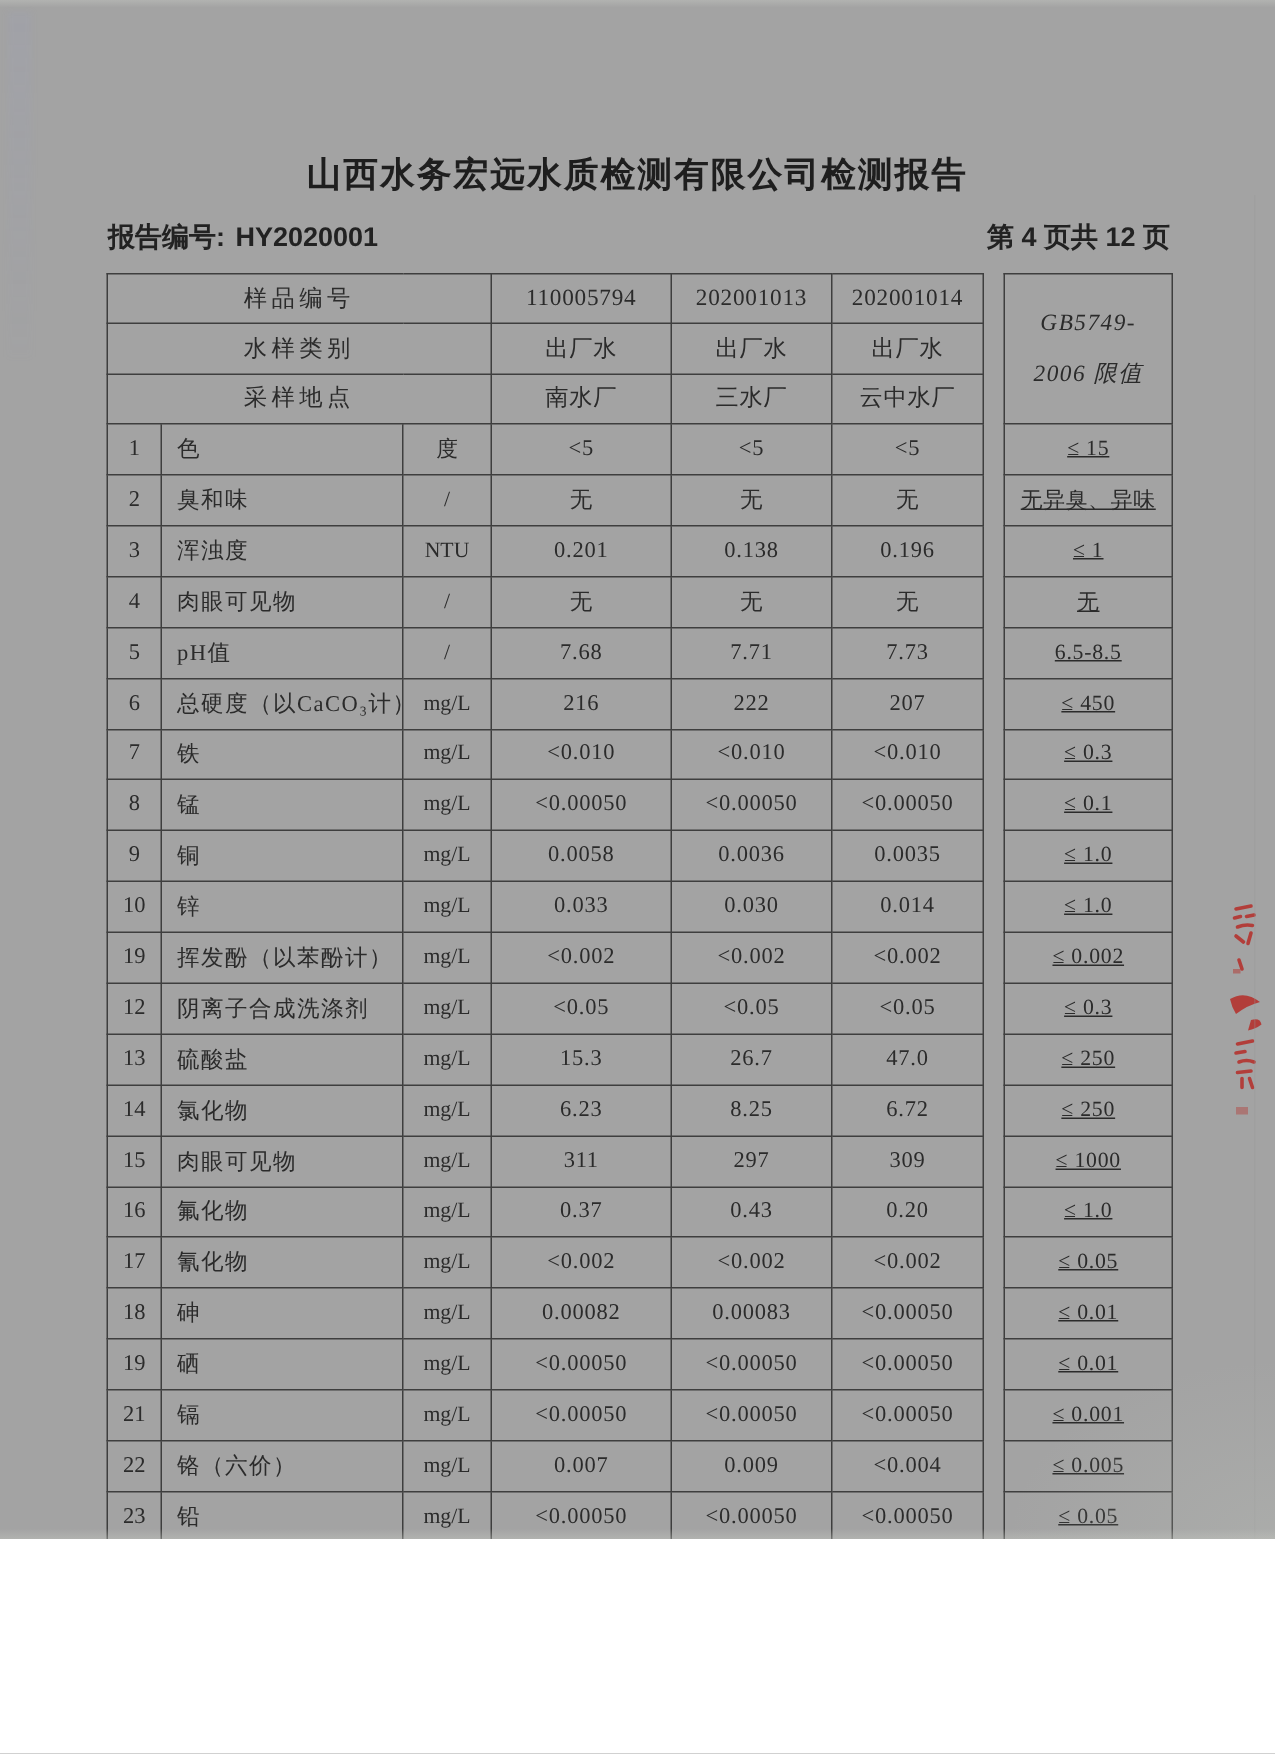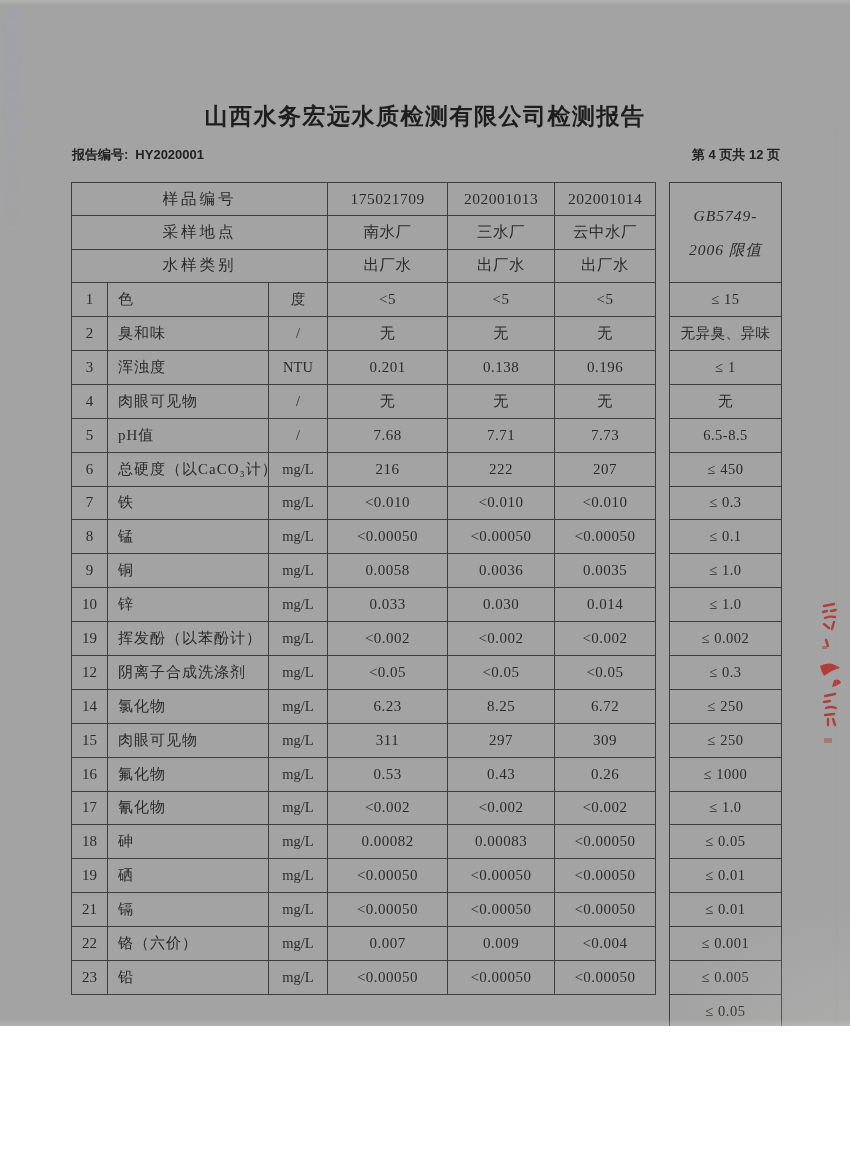--- a/index.html
+++ b/index.html
@@ -23,21 +23,21 @@
 
   .title{
     position:absolute;top:101px;left:0;width:100%;text-align:center;
     font-family:"Liberation Sans","DejaVu Sans",sans-serif;
     font-size:23px;font-weight:700;letter-spacing:1.5px;color:#1e1e1e;
   }
   .meta{
     position:absolute;top:146px;left:72px;width:708px;
     display:flex;justify-content:space-between;align-items:baseline;
     font-family:"Liberation Sans","DejaVu Sans",sans-serif;
-    font-size:13px;font-weight:600;color:#222;
+    font-size:18px;font-weight:600;color:#222;
   }
   .meta .report-no{margin-left:7px;font-weight:600;}
 
   .tables{position:absolute;left:71px;top:182px;display:flex;gap:13px;align-items:flex-start;}
   table{border-collapse:collapse;table-layout:fixed;}
   td{border:1.6px solid #3e3e3e;padding:0;overflow:hidden;white-space:nowrap;
      font-size:15px;text-align:center;vertical-align:middle;color:#2b2b2b;}
   .main-table{width:584px;}
   .limit-table{width:112px;}
   tr.header-row{height:33.4px;}
@@ -45,21 +45,21 @@
   tr.limit-hdr-row{height:100.2px;}
   tr.limit-row{height:33.9px;}
   td.header-label{letter-spacing:3px;font-size:15.5px;}
   td.header-value{font-size:15.5px;letter-spacing:0.5px;}
   td.row-no{font-size:15px;}
   td.row-name{text-align:left;padding-left:10px;letter-spacing:1px;font-size:15px;}
   td.row-unit{font-size:14.5px;}
   td.row-value{font-size:15px;letter-spacing:0.5px;}
   td.limit-hdr{font-size:15.5px;letter-spacing:1px;}
   td.limit-hdr div{line-height:34px;font-style:italic;}
-  td.limit-value{font-size:14.5px;letter-spacing:0.5px;}
+  td.limit-value{font-size:14.5px;letter-spacing:0.5px;text-decoration:underline;}
 </style>
 </head>
 <body>
 
 <div class="page">
 
   <div class="edge-top"></div>
   <div class="smudge-left"></div>
 
   <div class="title">山西水务宏远水质检测有限公司检测报告</div>
@@ -77,35 +77,35 @@
         <col style="width:36px">
           <col style="width:161px">
           <col style="width:59px">
         <col style="width:120px">
           <col style="width:107px">
           <col style="width:101px">
       </colgroup>
       <tbody>
           <tr class="header-row">
             <td class="header-label" colspan="3">样品编号</td>
-            <td class="header-value">175021709</td>
+            <td class="header-value">110005794</td>
             <td class="header-value">202001013</td>
             <td class="header-value">202001014</td>
+          </tr>
+          <tr class="header-row">
+            <td class="header-label" colspan="3">水样类别</td>
+            <td class="header-value">出厂水</td>
+            <td class="header-value">出厂水</td>
+            <td class="header-value">出厂水</td>
           </tr>
           <tr class="header-row">
             <td class="header-label" colspan="3">采样地点</td>
             <td class="header-value">南水厂</td>
             <td class="header-value">三水厂</td>
             <td class="header-value">云中水厂</td>
-          </tr>
-          <tr class="header-row">
-            <td class="header-label" colspan="3">水样类别</td>
-            <td class="header-value">出厂水</td>
-            <td class="header-value">出厂水</td>
-            <td class="header-value">出厂水</td>
           </tr>
           <tr class="data-row">
             <td class="row-no">1</td>
             <td class="row-name">色</td>
             <td class="row-unit">度</td>
             <td class="row-value">&lt;5</td>
             <td class="row-value">&lt;5</td>
             <td class="row-value">&lt;5</td>
           </tr>
           <tr class="data-row">
@@ -190,42 +190,50 @@
           </tr>
           <tr class="data-row">
             <td class="row-no">12</td>
             <td class="row-name">阴离子合成洗涤剂</td>
             <td class="row-unit">mg/L</td>
             <td class="row-value">&lt;0.05</td>
             <td class="row-value">&lt;0.05</td>
             <td class="row-value">&lt;0.05</td>
           </tr>
           <tr class="data-row">
+            <td class="row-no">13</td>
+            <td class="row-name">硫酸盐</td>
+            <td class="row-unit">mg/L</td>
+            <td class="row-value">15.3</td>
+            <td class="row-value">26.7</td>
+            <td class="row-value">47.0</td>
+          </tr>
+          <tr class="data-row">
             <td class="row-no">14</td>
             <td class="row-name">氯化物</td>
             <td class="row-unit">mg/L</td>
             <td class="row-value">6.23</td>
             <td class="row-value">8.25</td>
             <td class="row-value">6.72</td>
           </tr>
           <tr class="data-row">
             <td class="row-no">15</td>
             <td class="row-name">肉眼可见物</td>
             <td class="row-unit">mg/L</td>
             <td class="row-value">311</td>
             <td class="row-value">297</td>
             <td class="row-value">309</td>
           </tr>
           <tr class="data-row">
             <td class="row-no">16</td>
             <td class="row-name">氟化物</td>
             <td class="row-unit">mg/L</td>
-            <td class="row-value">0.53</td>
+            <td class="row-value">0.37</td>
             <td class="row-value">0.43</td>
-            <td class="row-value">0.26</td>
+            <td class="row-value">0.20</td>
           </tr>
           <tr class="data-row">
             <td class="row-no">17</td>
             <td class="row-name">氰化物</td>
             <td class="row-unit">mg/L</td>
             <td class="row-value">&lt;0.002</td>
             <td class="row-value">&lt;0.002</td>
             <td class="row-value">&lt;0.002</td>
           </tr>
           <tr class="data-row">

